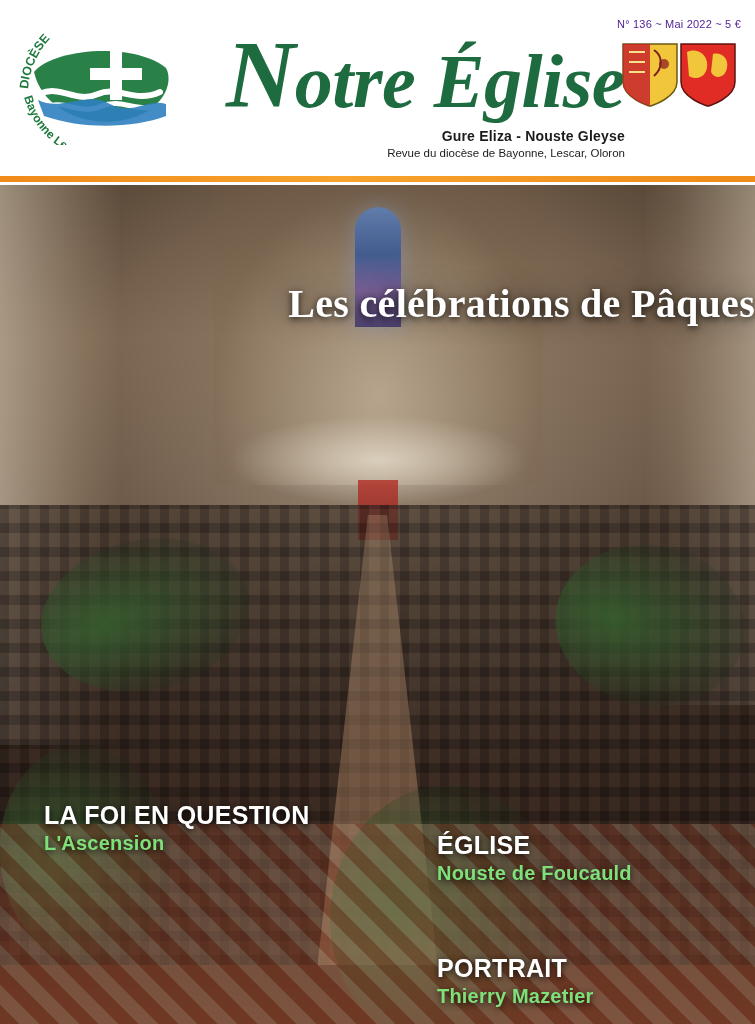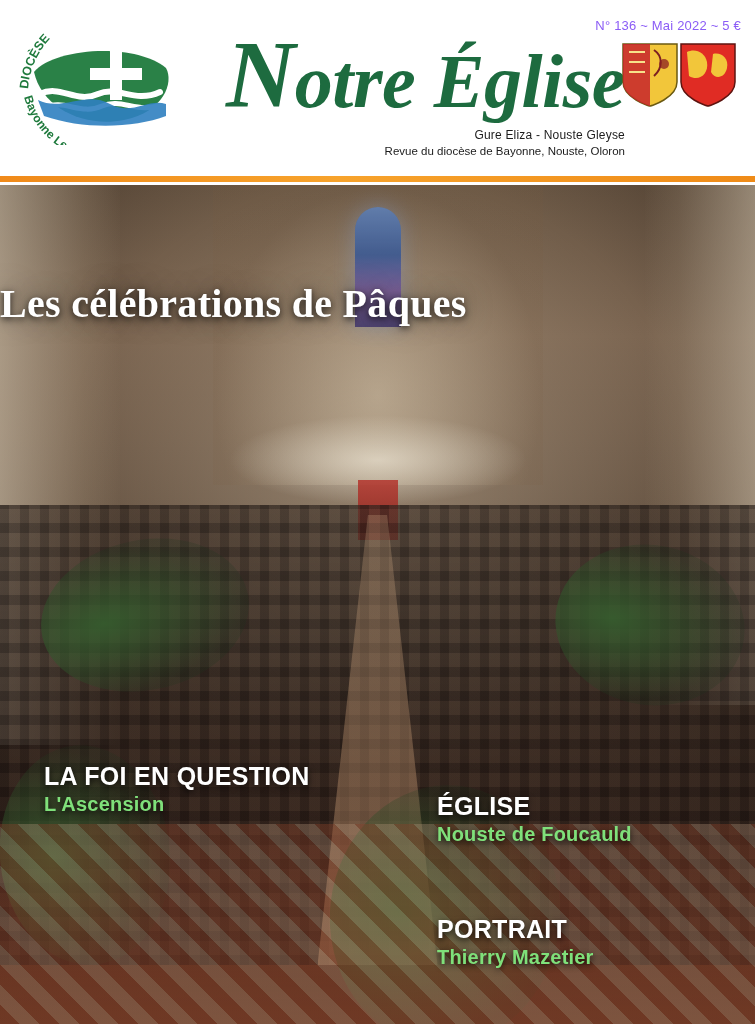--- a/index.html
+++ b/index.html
@@ -21,22 +21,22 @@
     left: 0; top: 0;
     width: 755px;
     height: 182px;
     background: #ffffff;
     overflow: hidden;
   }
   .issue-line {
     position: absolute;
     right: 14px;
     top: 18px;
-    font-size: 13px;
-    color: #8b5cf6;
+    font-size: 11px;
+    color: #4c1d95;
     letter-spacing: 0.2px;
     white-space: nowrap;
   }
 
   
   .logo {
     position: absolute;
     left: 14px;
     top: 20px;
     width: 190px;
@@ -61,22 +61,22 @@
     color: #1d6b3f;
     white-space: nowrap;
     letter-spacing: -0.5px;
   }
   .mag-title .cap {
     font-size: 96px;
     line-height: 82px;
   }
   .subtitle1 {
     margin-top: 6px;
-    font-size: 12px;
-    font-weight: normal;
+    font-size: 14px;
+    font-weight: bold;
     color: #1b1b1b;
     letter-spacing: 0.2px;
   }
   .subtitle2 {
     margin-top: 3px;
     font-size: 11.5px;
     color: #1b1b1b;
   }
 
   
@@ -211,31 +211,32 @@
       linear-gradient(180deg, rgba(90,50,34,0.2), rgba(150,80,52,0.5));
     opacity: 0.75;
   }
 
   
   .headline {
     position: absolute;
     left: 0;
     top: 95px;
     width: 755px;
-    text-align: left;
+    text-align: right;
     font-family: "Liberation Serif", serif;
     font-size: 40px;
     font-weight: bold;
     color: #ffffff;
     text-shadow: 0 2px 7px rgba(0,0,0,0.75), 0 0 26px rgba(0,0,0,0.5);
     letter-spacing: 0.3px;
   }
 
   .teaser {
     position: absolute;
+    margin-top: 39px;
   }
   .teaser .kicker {
     font-size: 25px;
     font-weight: bold;
     color: #ffffff;
     letter-spacing: 0.3px;
     text-shadow: 0 2px 6px rgba(0,0,0,0.8);
     white-space: nowrap;
   }
   .teaser .sub {
@@ -279,21 +280,21 @@
       </text>
       <text font-family="Liberation Sans, sans-serif" font-size="12" font-weight="bold" fill="#1f7a3d">
         <textPath href="#arcBot" startOffset="6%">Bayonne Lescar Oloron</textPath>
       </text>
     </svg>
   </div>
 
   <div class="title-block">
     <div class="mag-title"><span class="cap">N</span><span>otre Église</span></div>
     <div class="subtitle1">Gure Eliza - Nouste Gleyse</div>
-    <div class="subtitle2">Revue du diocèse de Bayonne, Nouste, Oloron</div>
+    <div class="subtitle2">Revue du diocèse de Bayonne, Lescar, Oloron</div>
   </div>
 
   <div class="arms">
     <svg width="118" height="68" viewBox="0 0 118 68">
 
       <path d="M2 2 H56 V40 C56 56 30 64 29 64 C28 64 2 56 2 40 Z" fill="#f2c63a" stroke="#6b5a12" stroke-width="1.5"></path>
       <path d="M2 2 H29 V64 C28 64 2 56 2 40 Z" fill="#c7232b" opacity="0.85"></path>
       <path d="M8 10 L24 10 M8 20 L24 20 M8 30 L24 30" stroke="#f7e28a" stroke-width="2"></path>
       <path d="M33 8 C42 14, 42 26, 33 34" stroke="#7b1f22" stroke-width="2" fill="none"></path>
       <circle cx="43" cy="22" r="5" fill="#8b1f22" opacity="0.75"></circle>

